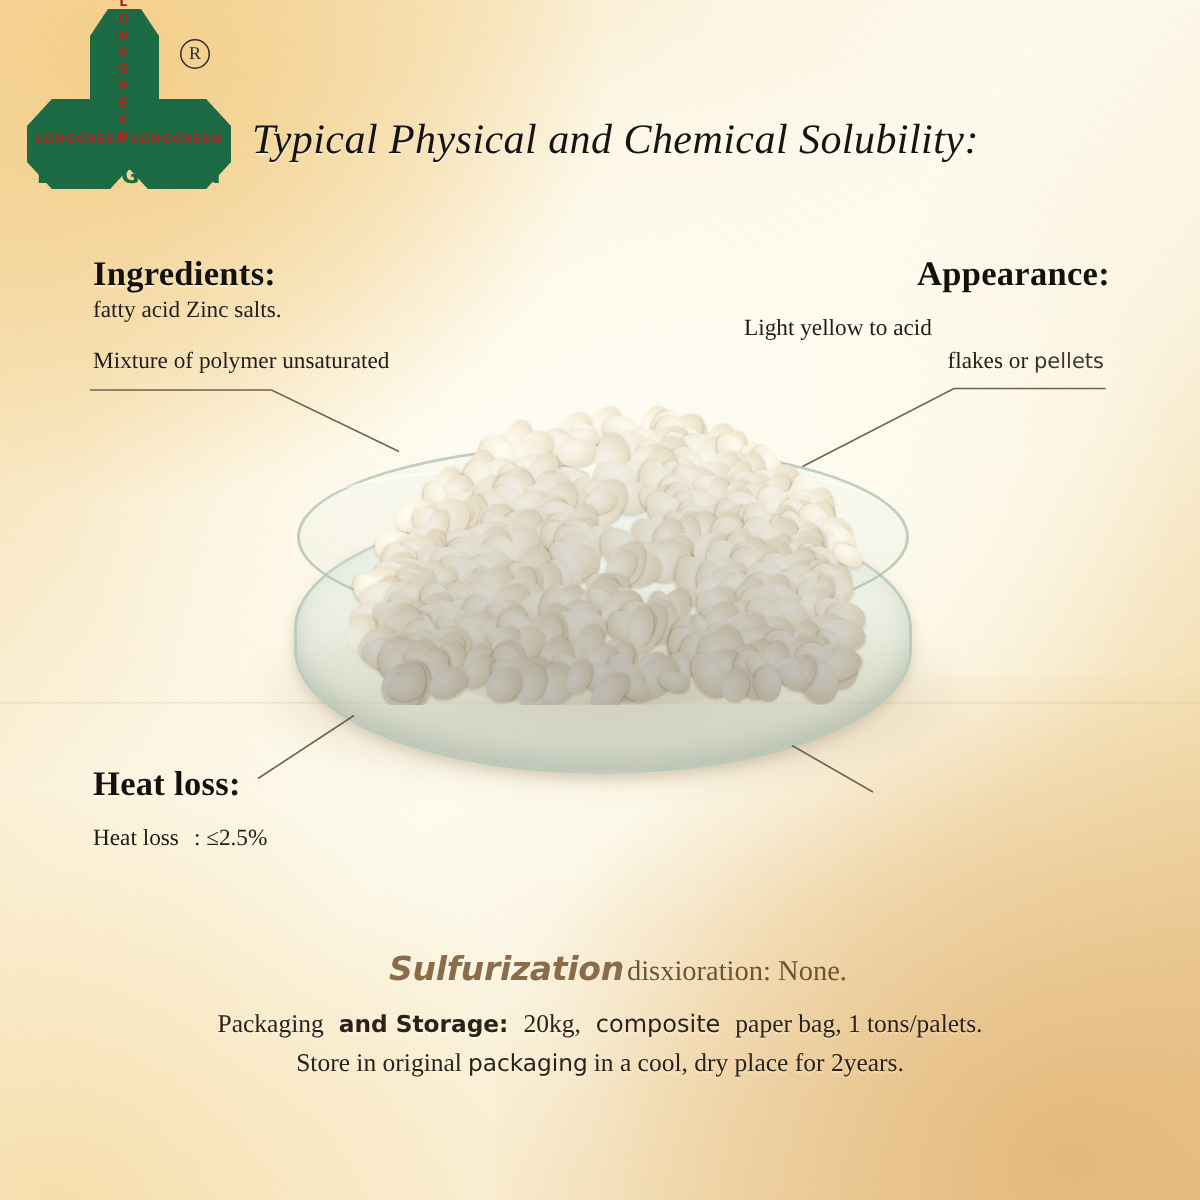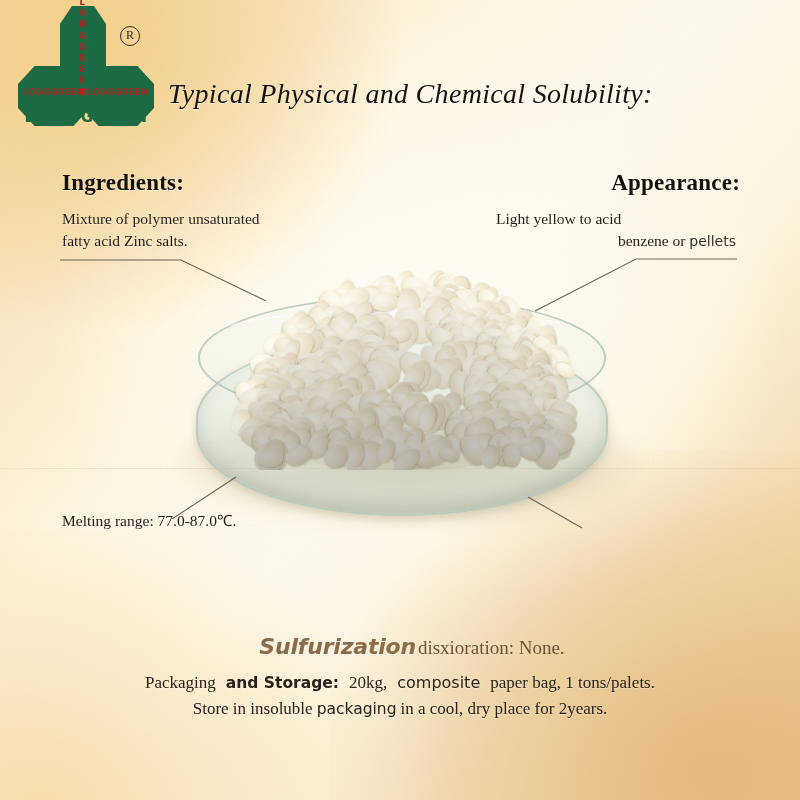--- a/index.html
+++ b/index.html
@@ -717,40 +717,41 @@
 
   <svg class="leaders" viewBox="0 0 800 800">
     <polyline points="60,260 181,260 266,301" fill="none" stroke="#6d6352" stroke-width="1.1"></polyline>
     <polyline points="737,259 636,259 535,311" fill="none" stroke="#6d6352" stroke-width="1.1"></polyline>
     <polyline points="172,519 236,477" fill="none" stroke="#6d6352" stroke-width="1.1"></polyline>
     <polyline points="528,497 582,528" fill="none" stroke="#6d6352" stroke-width="1.1"></polyline>
   </svg>
 
   <div class="lbl" id="ingredients">
     <h3>Ingredients:</h3>
+    <p>fatty acid Zinc salts.</p>
     <p style="margin-top:12px;">Mixture of polymer unsaturated</p>
-    <p>fatty acid Zinc salts.</p>
   </div>
 
   <div class="lbl" id="appearance">
     <h3>Appearance:</h3>
     <p class="l1" style="margin-top:12px;">Light yellow to acid</p>
-    <p class="l2"><span>benzene or </span><span class="alt">pellets</span></p>
+    <p class="l2"><span>flakes or </span><span class="alt">pellets</span></p>
   </div>
 
   <div class="lbl" id="heatloss">
-    <p>Melting range: 77.0-87.0℃.</p>
+    <h3>Heat loss:</h3>
+    <p style="margin-top:12px;"><span>Heat loss</span><span class="sp"></span><span>: ≤2.5%</span></p>
   </div>
 
 
   <div class="footer">
     <div class="sulf-line">
       <span class="sulf-word">Sulfurization</span><span class="sulf-rest">disxioration: None.</span>
     </div>
     <div class="pack">
       <span>Packaging</span><span class="sp"></span><span class="b">and Storage:</span><span class="sp"></span><span>20kg,</span><span class="sp"></span><span class="s">composite</span><span class="sp"></span><span>paper bag, 1 tons/palets.</span>
     </div>
     <div class="pack" style="margin-top:0;">
-      <span>Store in insoluble</span><span class="sp" style="width:4px;"></span><span class="b" style="font-weight:400;">packaging</span><span class="sp" style="width:4px;"></span><span>in a cool, dry place for 2years.</span>
+      <span>Store in original</span><span class="sp" style="width:4px;"></span><span class="b" style="font-weight:400;">packaging</span><span class="sp" style="width:4px;"></span><span>in a cool, dry place for 2years.</span>
     </div>
   </div>
 
 </div>
 
 </body></html>

